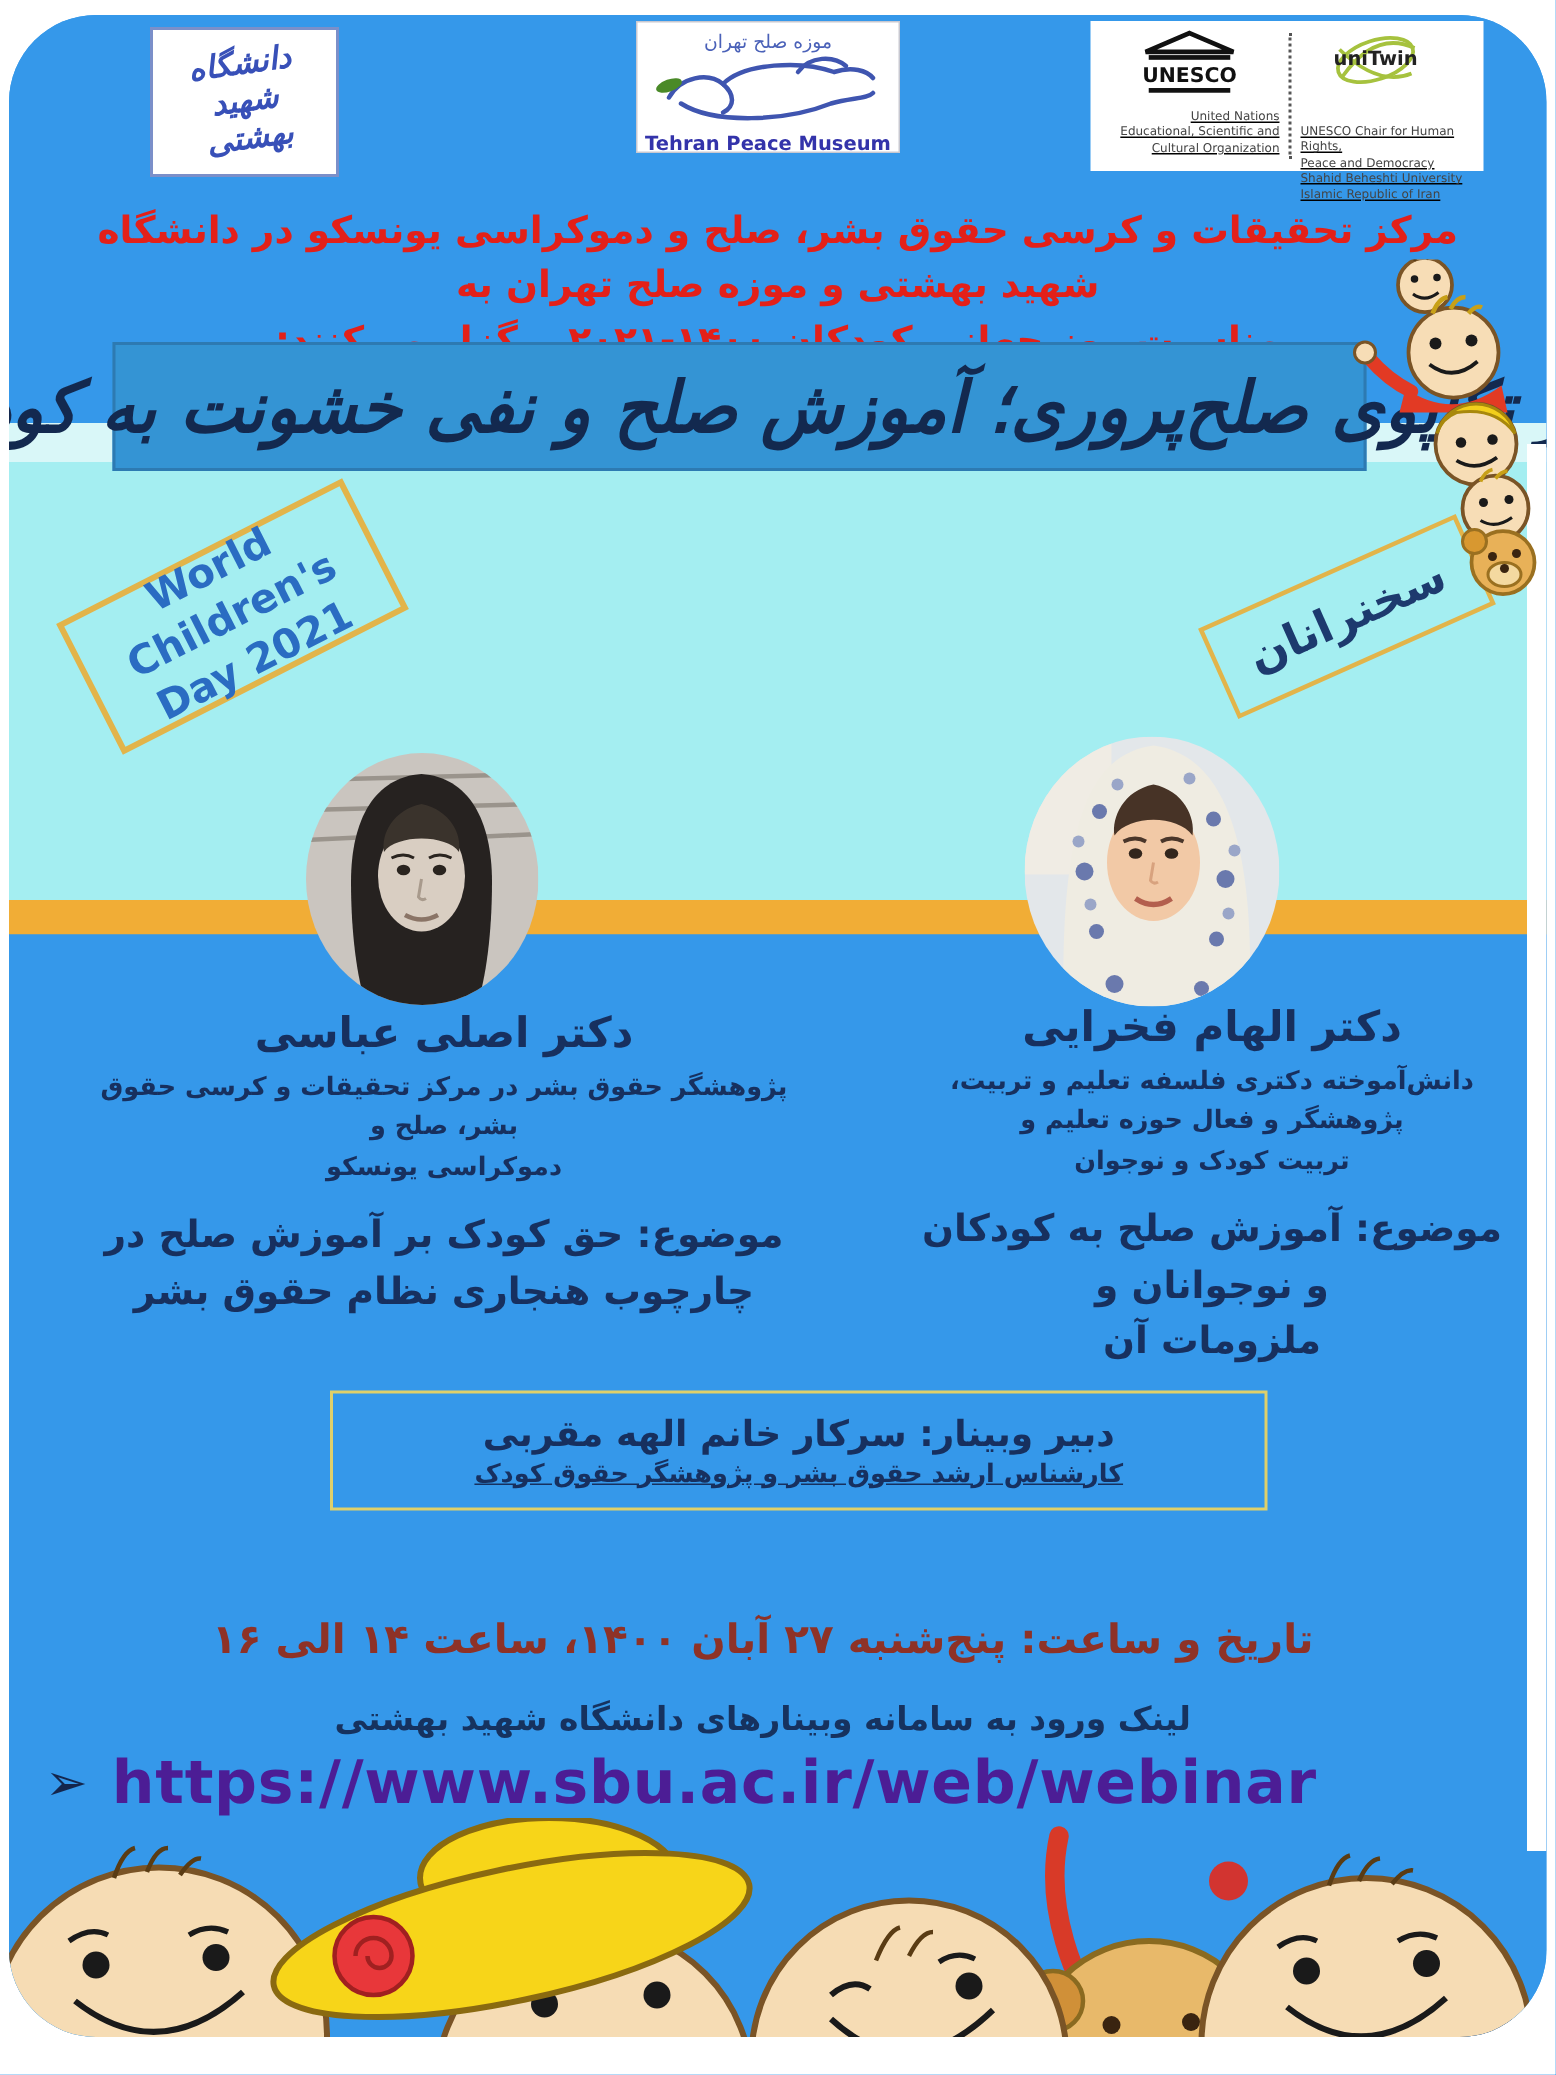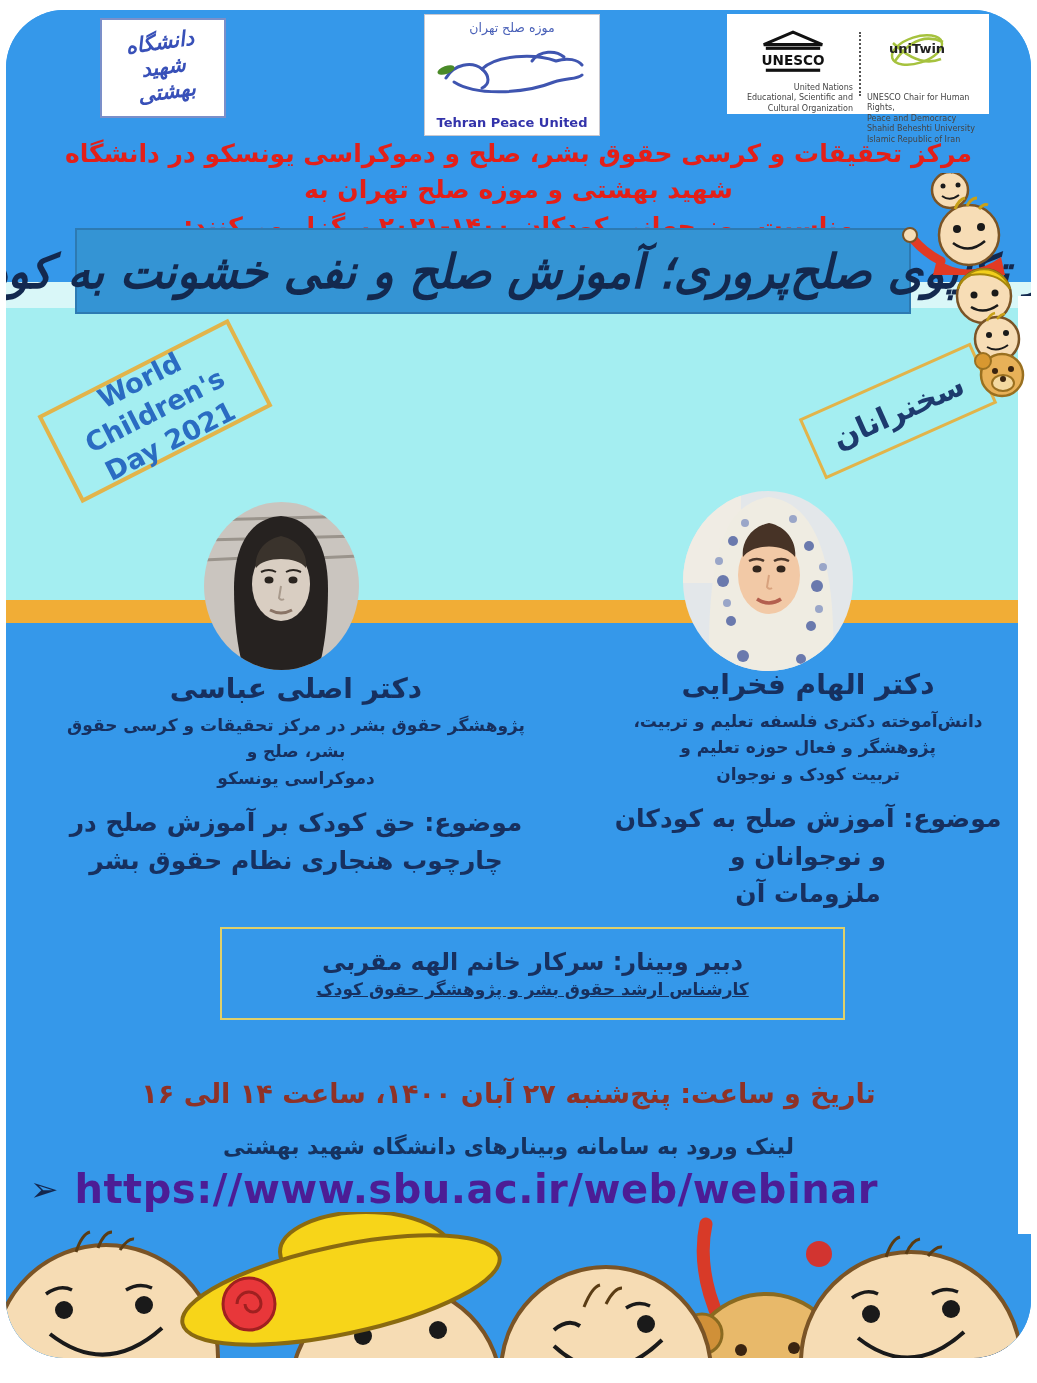--- a/index.html
+++ b/index.html
@@ -18,25 +18,25 @@
   .band-orange   { top:590px; height:23px; background:#f1ad36; }
   .band-blue-low { top:613px; bottom:0; background:#3598ea; }
   .right-white-strip { position:absolute; right:0; top:286px; width:13px; height:938px; background:#ffffff; z-index:5; }
 
   
   .logo-box { position:absolute; background:#fff; z-index:3; }
   .logo-sbu { left:94px; top:8px; width:126px; height:100px; border:2px solid #7b8fc9;
               display:flex; align-items:center; justify-content:center; }
   .sbu-cal { color:#3850b8; font-weight:bold; font-style:italic; font-size:21px; line-height:1.2;
              text-align:center; white-space:pre-line; transform:rotate(-8deg); direction:rtl; }
-  .logo-museum { left:418px; top:4px; width:176px; height:122px; border:1px solid #c8c8d0;
+  .logo-museum { left:418px; top:4px; width:176px; height:88px; border:1px solid #c8c8d0;
                  display:flex; flex-direction:column; align-items:center; justify-content:space-between; padding:5px 4px; }
   .museum-fa { color:#4a61b8; font-size:12.5px; direction:rtl; }
   .museum-en { color:#3333aa; font-size:13px; font-weight:bold; }
-  .logo-un { left:721px; top:4px; width:262px; height:100px; display:flex; align-items:stretch; padding:16px 6px; }
+  .logo-un { left:721px; top:4px; width:262px; height:100px; display:flex; align-items:stretch; padding:6px 6px;text-decoration:underline; }
   .un-left { width:120px; display:flex; flex-direction:column; align-items:center; }
   .un-caption { font-size:8px; color:#444; text-align:right; line-height:1.3; white-space:pre-line; margin-top:3px; align-self:flex-end; }
   .un-divider { width:0; border-left:2px dotted #555; margin:2px 6px; }
   .un-right { flex:1; display:flex; flex-direction:column; align-items:flex-start; }
   .unitwin-caption { font-size:8px; color:#444; text-align:left; line-height:1.3; white-space:pre-line; margin-top:19px; }
 
   
   .intro { position:absolute; top:114px; left:26px; right:26px; text-align:center; z-index:2;
            color:#e32019; font-weight:bold; font-size:25px; line-height:1.45; direction:rtl; white-space:pre-line;margin-top:12px; }
 
@@ -62,21 +62,21 @@
 
   
   .sp-col { position:absolute; text-align:center; direction:rtl; z-index:3; color:#17305f; }
   .sp-col-left  { left:50px;  top:662px; width:480px; }
   .sp-col-right { left:600px; top:658px; width:404px; }
   .sp-name  { font-size:28px; font-weight:bold; margin-bottom:7px; }
   .sp-bio   { font-size:17px; font-weight:bold; line-height:1.55; white-space:pre-line; }
   .sp-topic { font-size:25px; font-weight:bold; line-height:1.5; margin-top:13px; white-space:pre-line; }
 
   
-  .mod-box { position:absolute; left:214px; top:917px; width:625px; height:93px; border:2px solid #dfd06a;
+  .mod-box { position:absolute; left:214px; top:917px; width:625px; height:80px; border:2px solid #dfd06a;
              display:flex; flex-direction:column; align-items:center; justify-content:center; gap:3px;
              direction:rtl; z-index:3; color:#17305f; }
   .mod-line1 { font-size:24px; font-weight:bold; }
   .mod-line2 { font-size:17px; font-weight:bold;text-decoration:underline; }
 
   
   .date-line { position:absolute; top:1068px; left:0; right:20px; text-align:center; color:#8e3227;
                font-size:27px; font-weight:bold; direction:rtl; z-index:3; }
   .link-caption { position:absolute; top:1124px; left:0; right:20px; text-align:center; color:#16325f;
                   font-size:22px; font-weight:bold; direction:rtl; z-index:3; }
@@ -115,21 +115,21 @@
         <svg width="152" height="50" viewBox="0 0 152 50">
           <g fill="none" stroke="#3f55b0" stroke-width="3" stroke-linecap="round">
             <path d="M10,30 C18,16 36,13 46,21 C60,7 98,5 120,13 C132,9 142,12 146,17"></path>
             <path d="M18,34 C40,48 88,46 118,34 C132,30 142,31 146,27"></path>
             <path d="M46,21 C54,28 54,36 46,40"></path>
             <path d="M96,13 C104,2 120,2 128,9"></path>
           </g>
           <ellipse cx="10" cy="22" rx="9" ry="4" fill="#4a8a28" transform="rotate(-20 10 22)"></ellipse>
         </svg>
       </span>
-      <div class="museum-en">Tehran Peace United</div>
+      <div class="museum-en">Tehran Peace Museum</div>
     </div>
 
     <div class="logo-box logo-un">
       <div class="un-left">
         <span>
           <svg width="72" height="46" viewBox="0 0 64 44">
             <polygon points="32,2 60,14 4,14" fill="none" stroke="#111" stroke-width="3"></polygon>
             <rect x="6" y="16" width="52" height="3" fill="#111"></rect>
             <text x="32" y="33" font-size="13" font-weight="bold" text-anchor="middle" fill="#111">UNESCO</text>
             <rect x="6" y="37" width="52" height="3" fill="#111"></rect>

